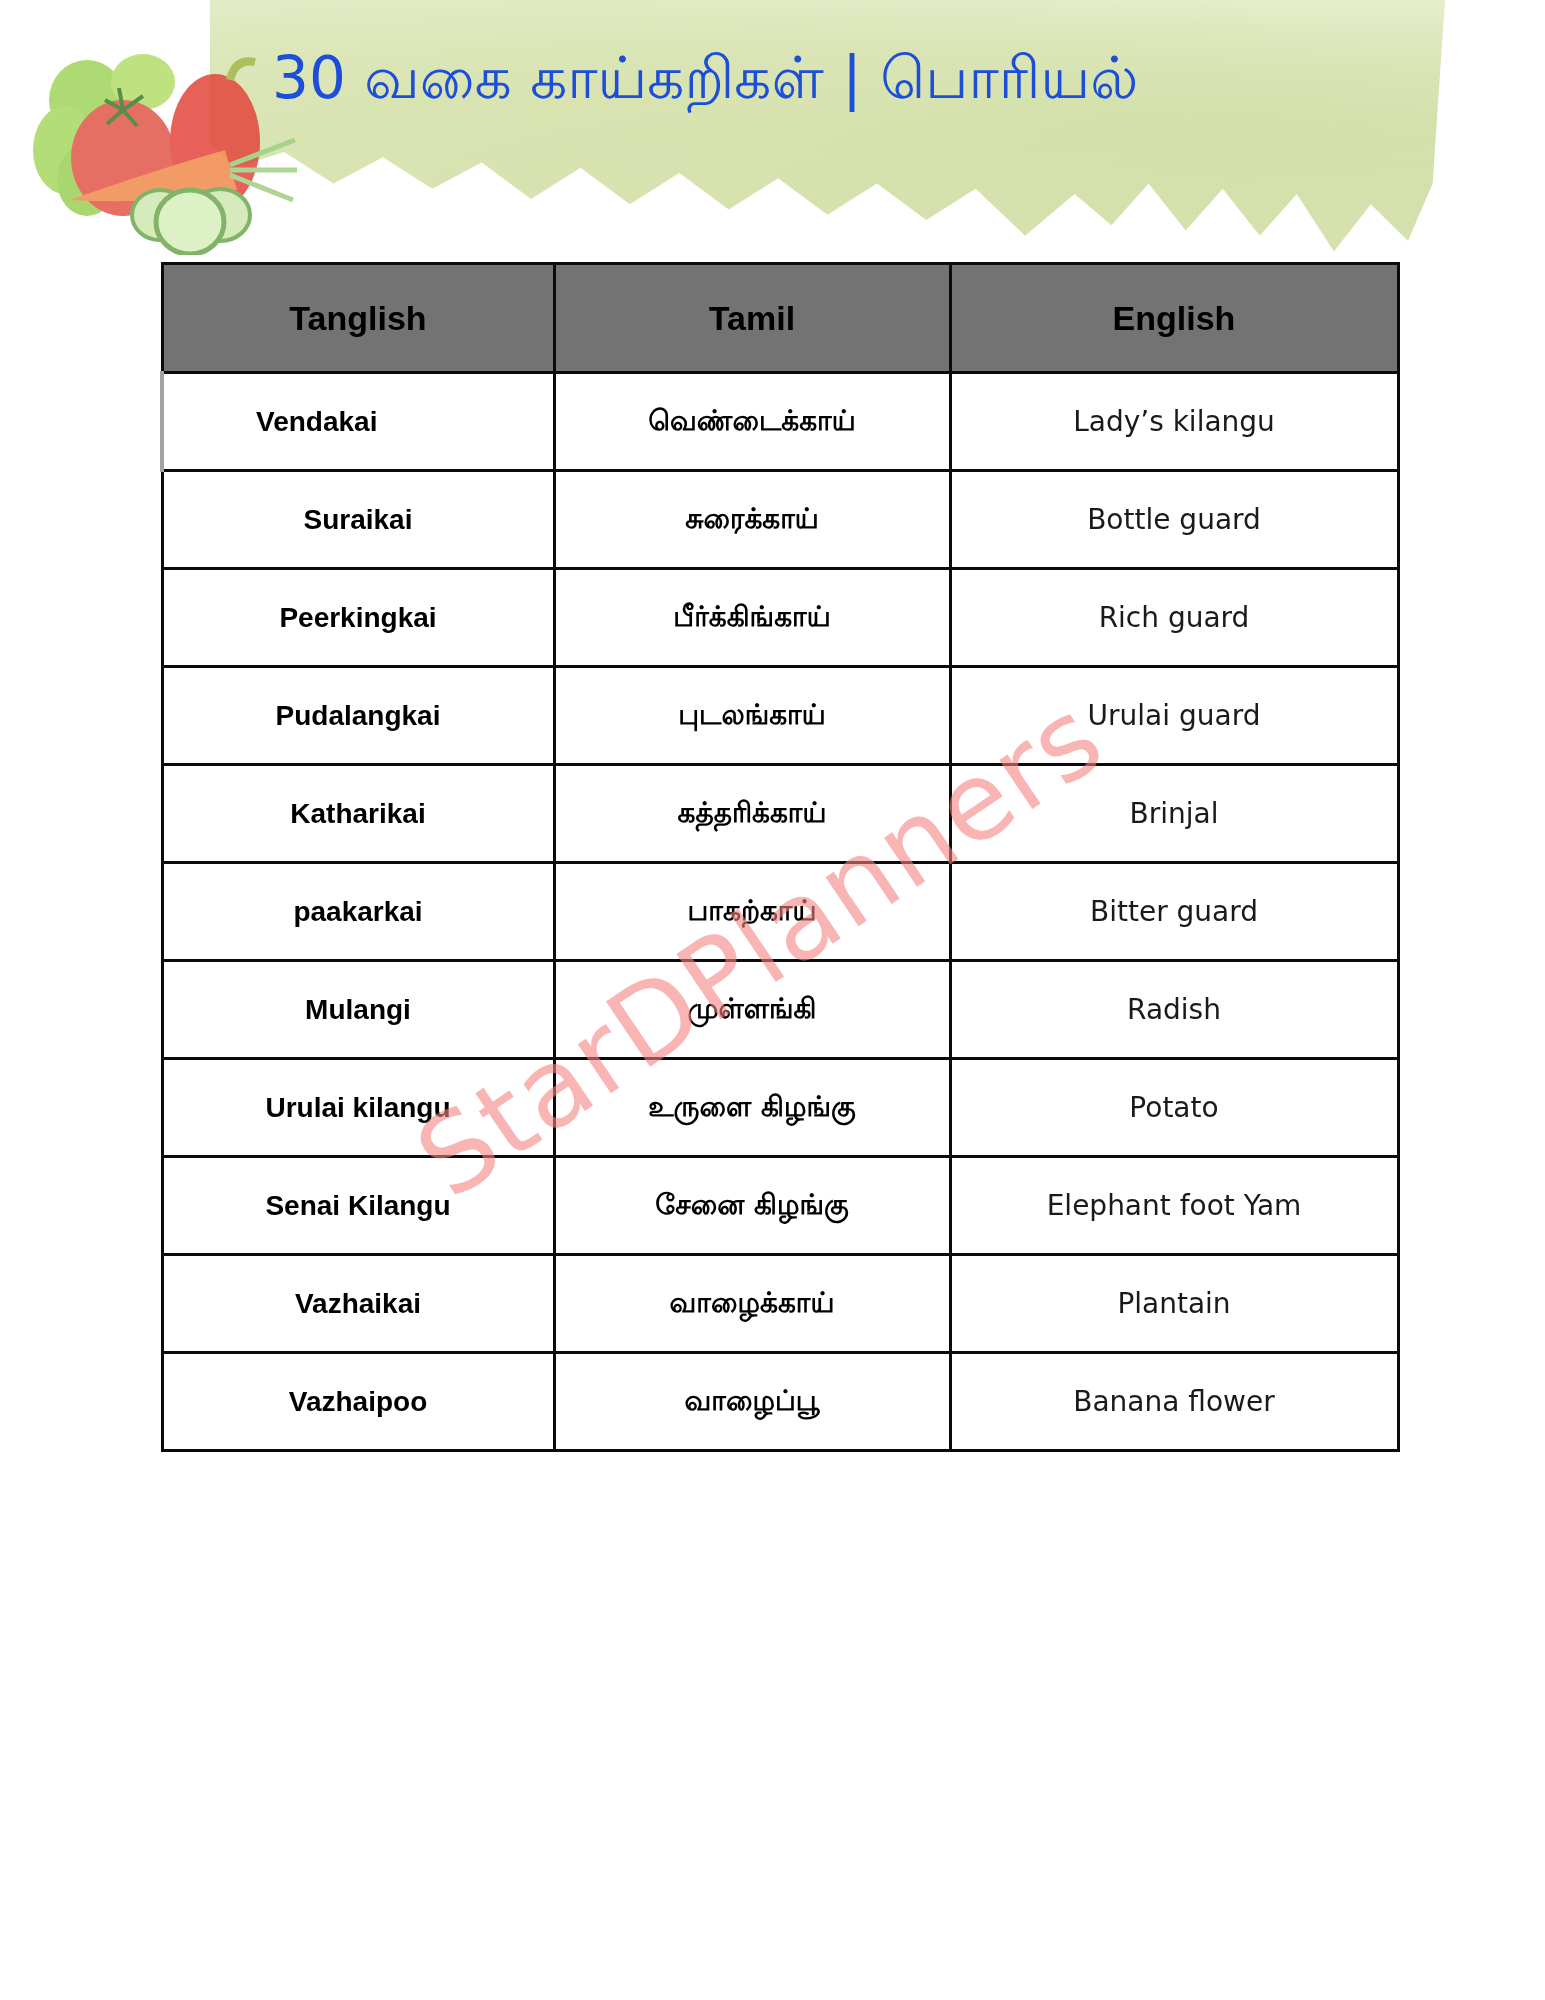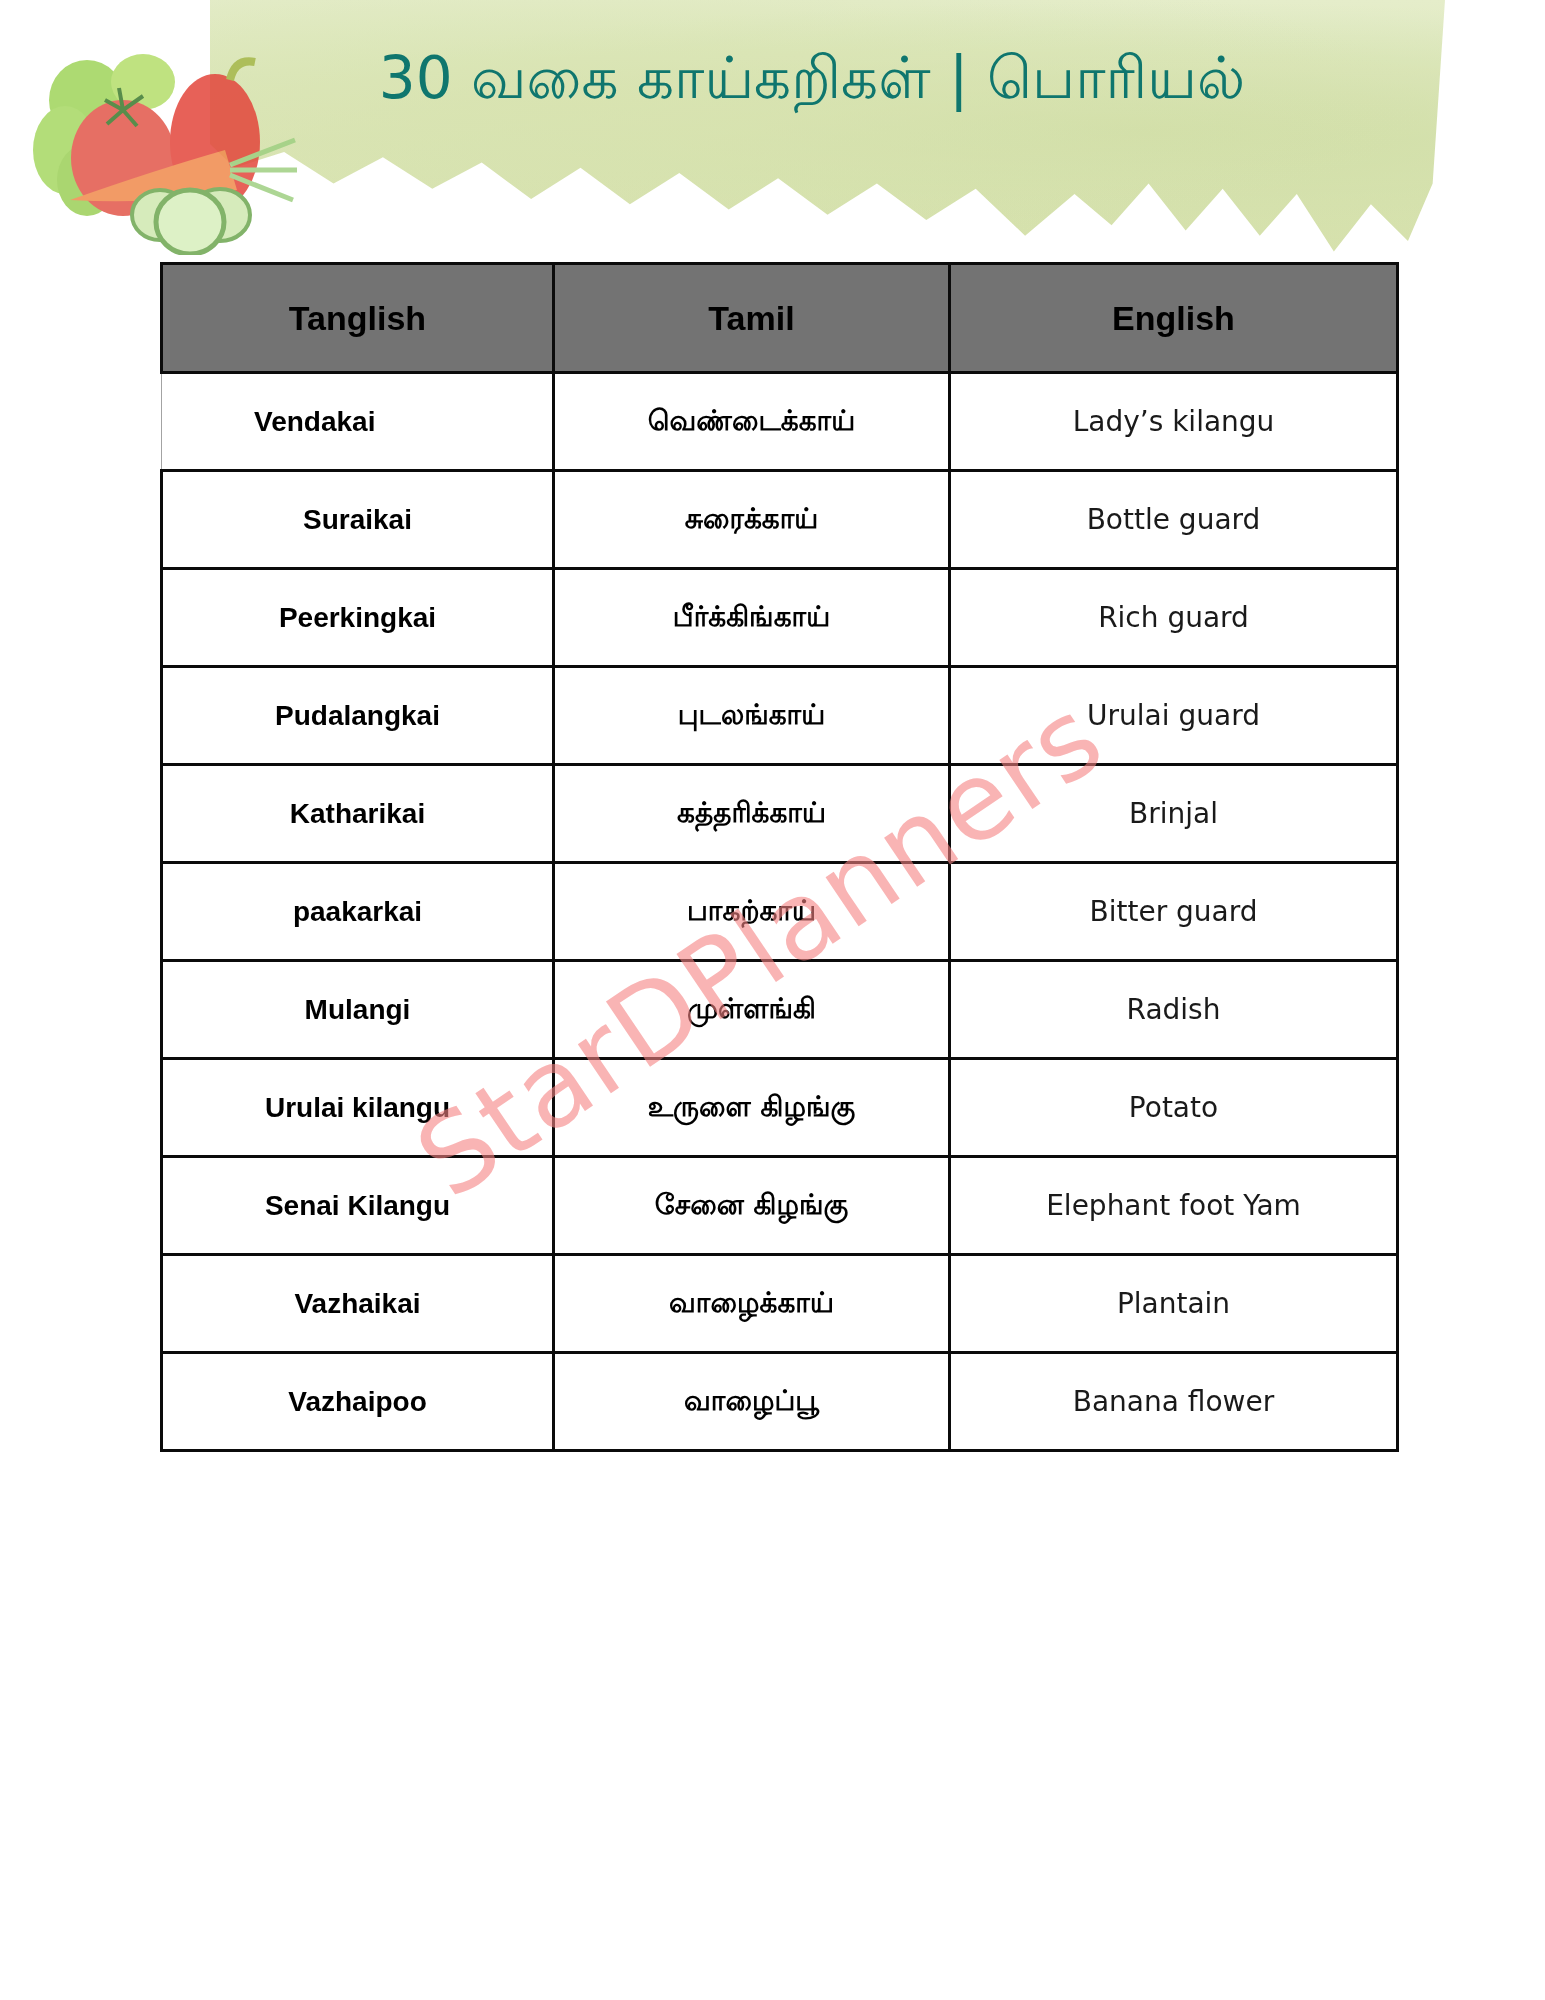--- a/index.html
+++ b/index.html
@@ -12,41 +12,41 @@
     position:absolute; left:210px; top:0; width:1235px; height:262px;
     background:
       radial-gradient(ellipse at 30% 40%, rgba(214,226,172,0.85), rgba(214,226,172,0) 70%),
       radial-gradient(ellipse at 75% 50%, rgba(205,220,160,0.85), rgba(205,220,160,0) 70%),
       linear-gradient(180deg, #e4ecc8 0%, #d8e4b2 55%, #d4e0a8 100%);
     clip-path: polygon(0% 0%, 100% 0%, 99% 70%, 97% 92%, 94% 78%, 91% 96%, 88% 74%, 85% 90%, 82% 72%, 79% 88%, 76% 70%, 73% 86%, 70% 74%, 66% 90%, 62% 72%, 58% 84%, 54% 70%, 50% 82%, 46% 68%, 42% 80%, 38% 66%, 34% 78%, 30% 64%, 26% 76%, 22% 62%, 18% 72%, 14% 60%, 10% 70%, 6% 58%, 2% 64%, 0% 55%);
     opacity:0.95;
   }
   .veg { position:absolute; left:25px; top:30px; width:280px; height:225px; }
   .title {
-    position:absolute; left:282px; top:44px; width:1060px; text-align:center;
+    position:absolute; left:272px; top:44px; width:1060px; text-align:left;
     font-family:"DejaVu Sans", "Liberation Sans", sans-serif;
-    font-size:58px; color:#0f766e; letter-spacing:0px; white-space:nowrap;
+    font-size:58px; color:#1d4ed8; letter-spacing:0px; white-space:nowrap;
   }
   table.veg-table {
     position:absolute; left:160px; top:262px; width:1236px;
     border-collapse:collapse; table-layout:fixed;
   }
   table.veg-table th, table.veg-table td {
     border:3px solid #0b0b0b; text-align:center; vertical-align:middle;
     padding:0; color:#000;
   }
   table.veg-table th {
     background:#737373; height:106px;
     font-family:"Liberation Sans", sans-serif; font-weight:bold; font-size:34px;
   }
   table.veg-table td { height:95px; font-size:28px; }
   table.veg-table td.c-tanglish { font-family:"Liberation Sans", sans-serif; font-weight:bold; }
   table.veg-table td.c-tamil { font-family:"DejaVu Sans", sans-serif; font-weight:bold; }
   table.veg-table td.c-english { font-family:"DejaVu Sans", sans-serif; font-weight:normal; font-size:28px; color:#1a1a1a; }
-  table.veg-table tr.first td.c-tanglish { border-left:1px solid #a3a3a3; border-bottom:1px solid #444; text-align:left; padding-left:92px; }
+  table.veg-table tr.first td.c-tanglish { border-left:4px solid #a3a3a3; border-bottom:1px solid #444; text-align:left; padding-left:92px; }
   table.veg-table tr.last td { height:178px; }
   .tamil-multi { display:block; line-height:1.3; }
   .watermark {
     position:absolute; left:360px; top:885px; width:800px; text-align:center;
     transform:rotate(-34deg); transform-origin:center center;
     font-family:"DejaVu Sans", sans-serif; font-size:108px; color:rgba(245,130,130,0.6);
     pointer-events:none; white-space:nowrap; letter-spacing:2px;
   }
 </style>
 </head>

